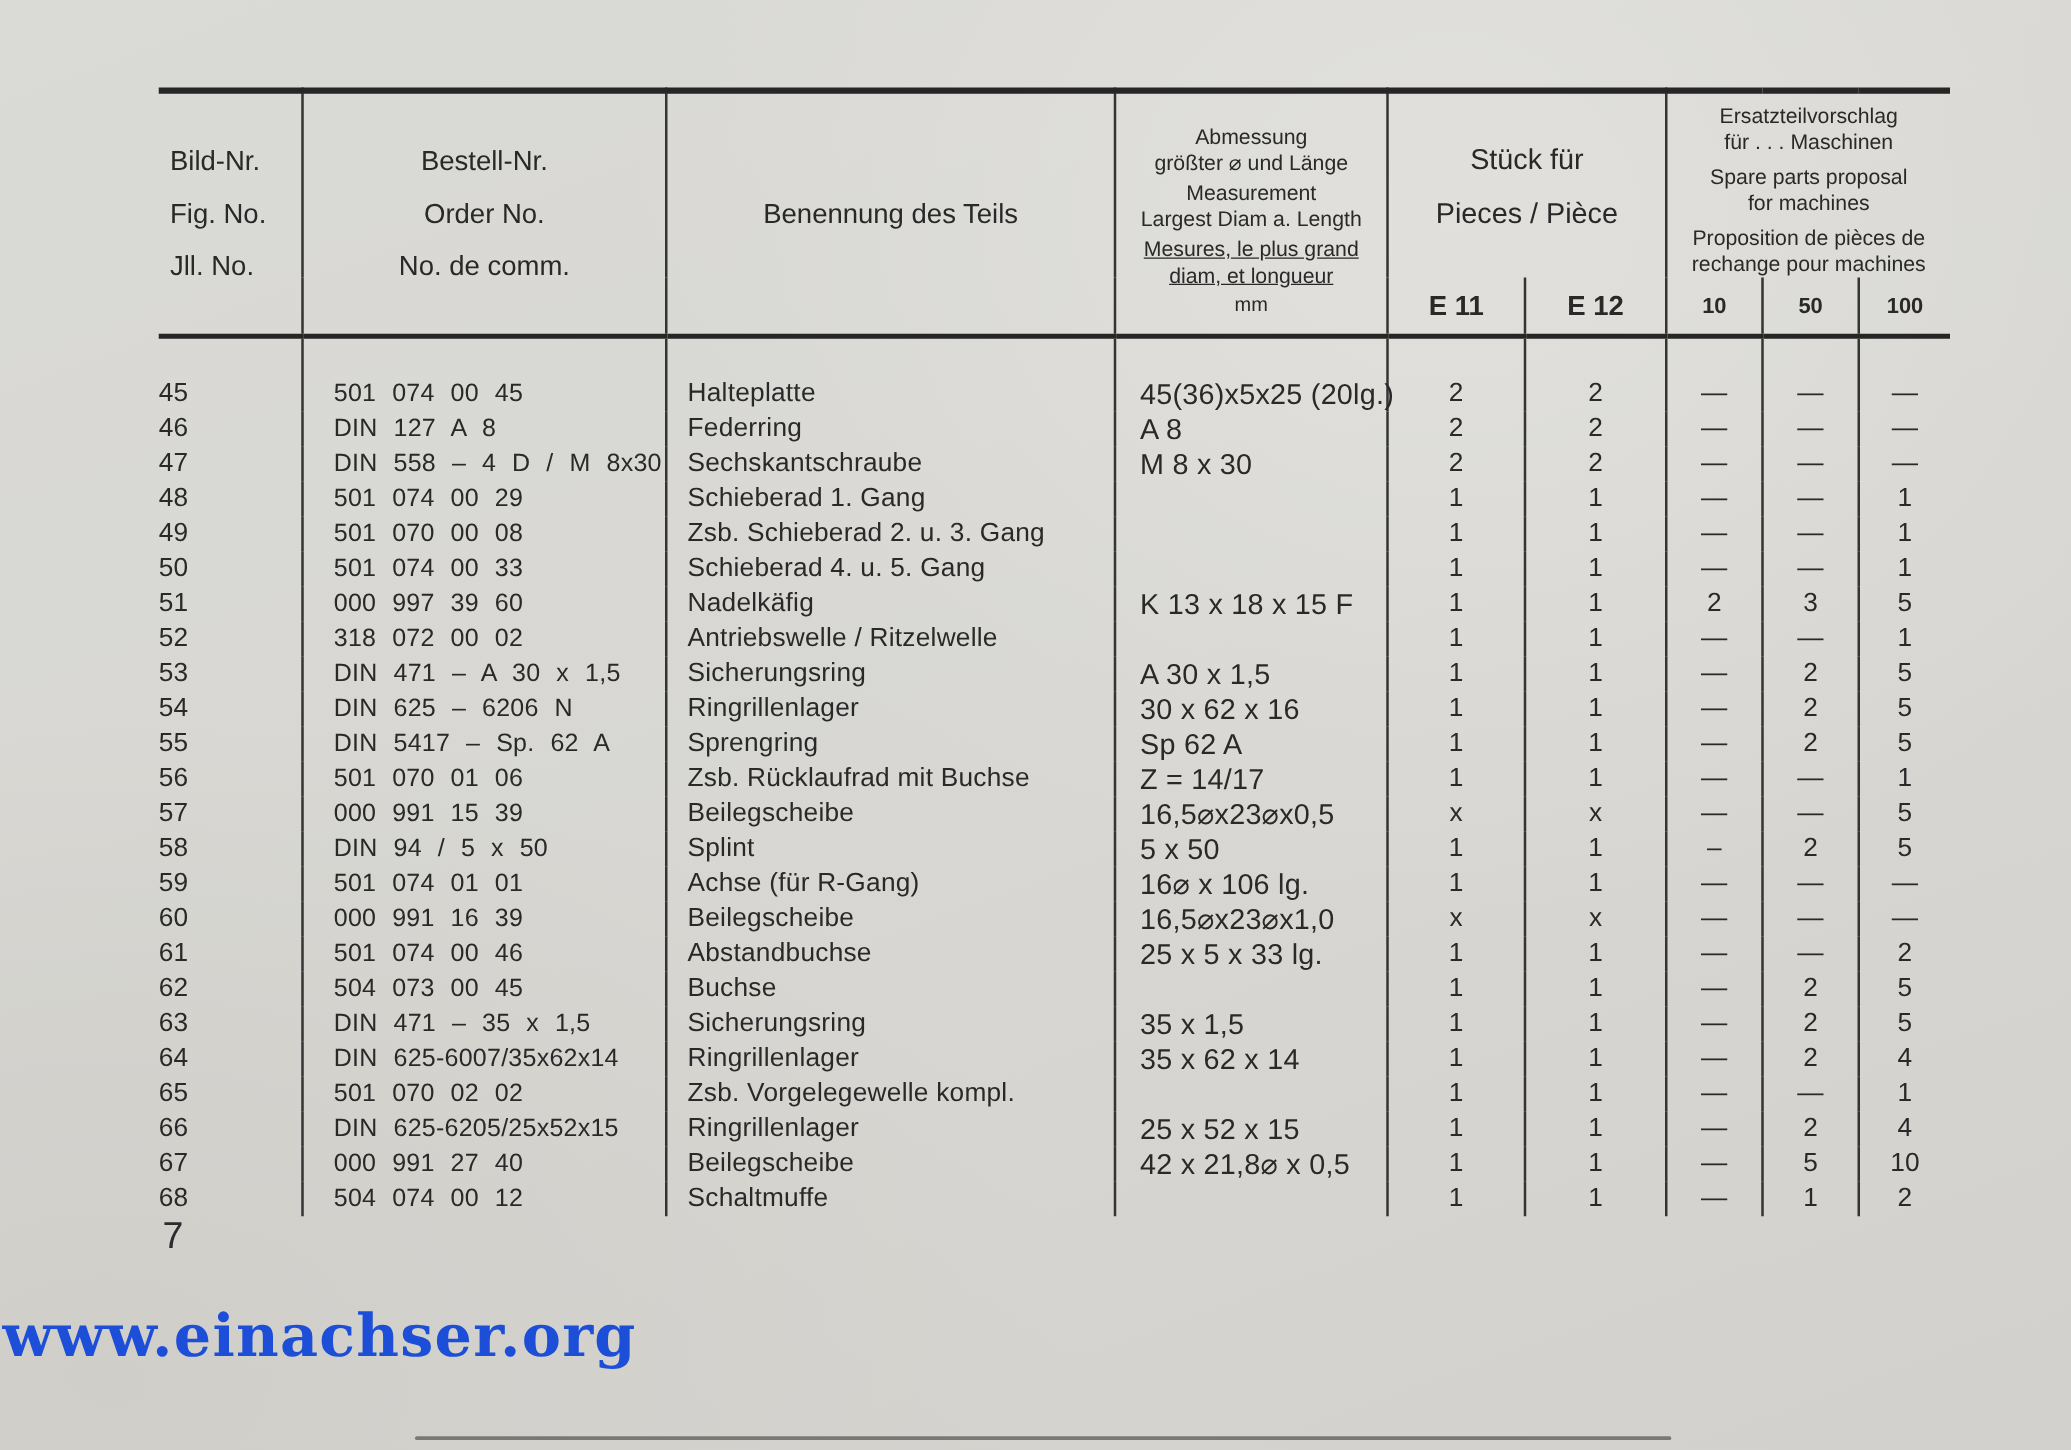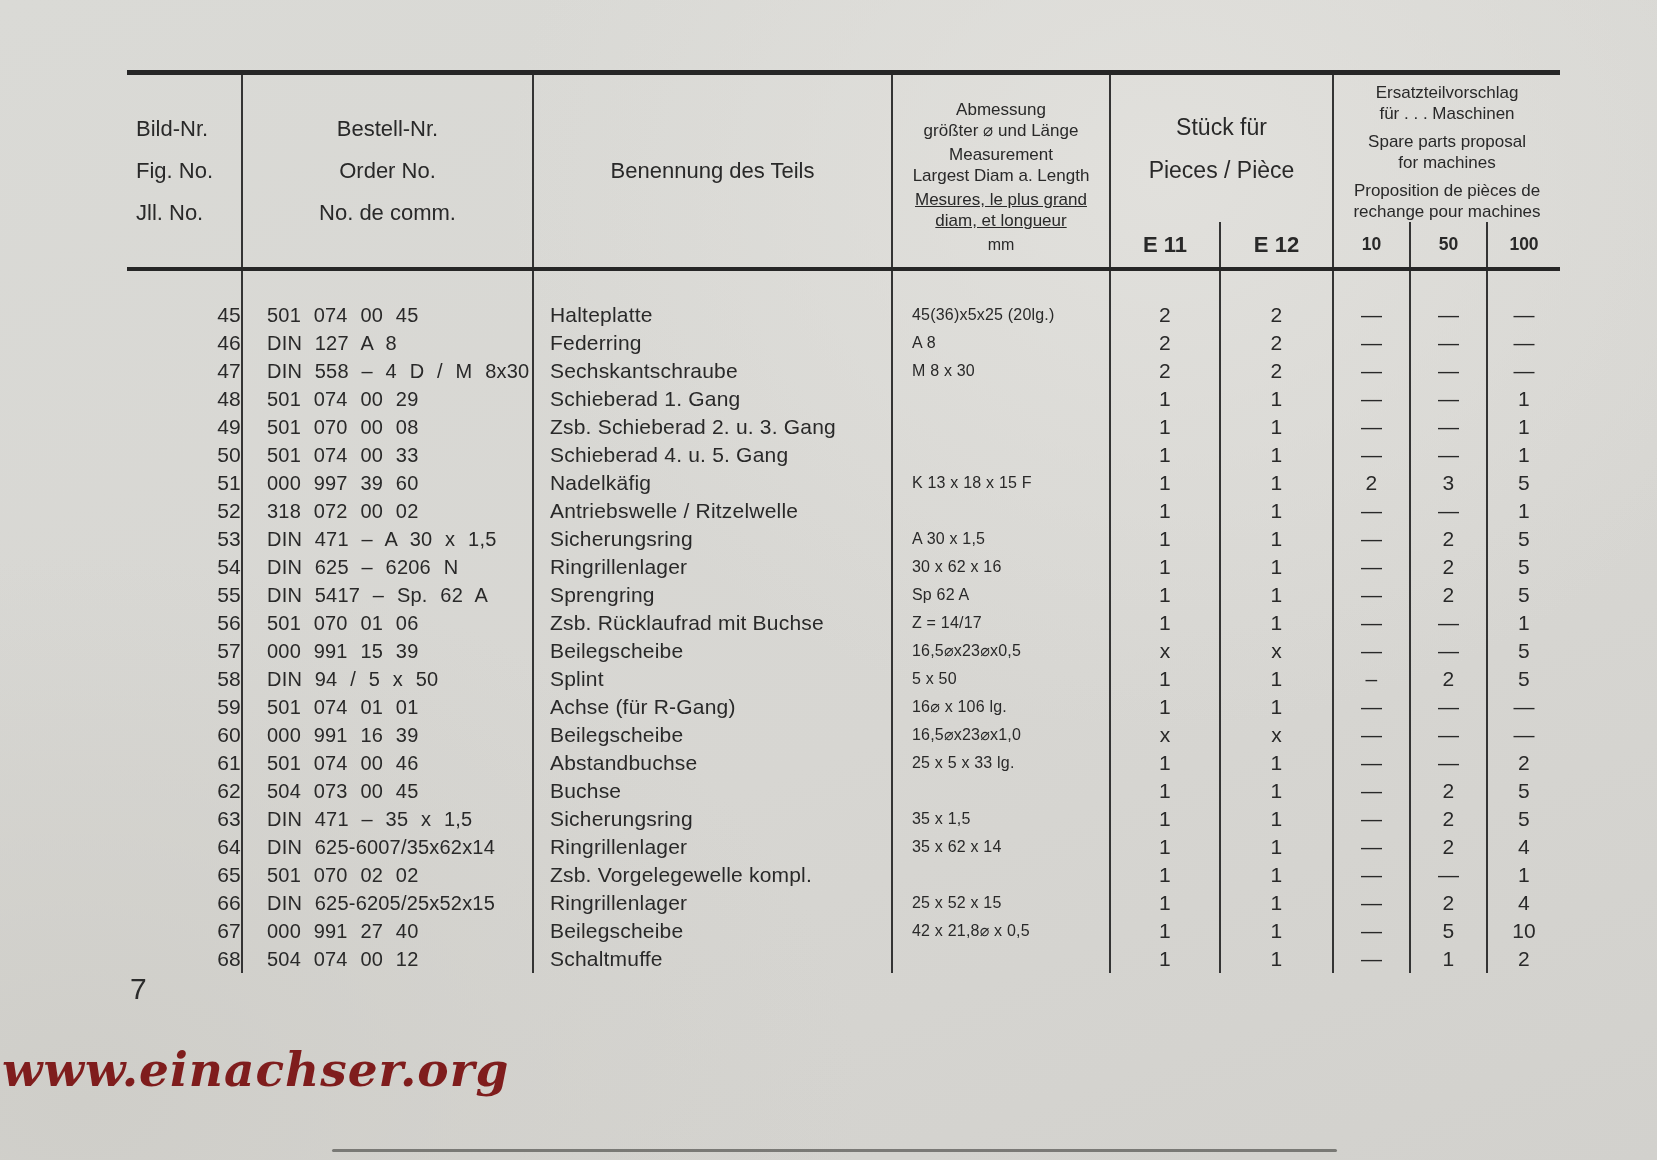--- a/index.html
+++ b/index.html
@@ -36,31 +36,31 @@
   .h-pieces{text-align:center;font-size:23px;vertical-align:middle;}
   .h-pieces .l1{margin-bottom:16px;}
   .h-spare{text-align:center;font-size:17px;vertical-align:top;padding-top:8px;}
   .h-spare .grp{white-space:pre-line;line-height:20.5px;margin-top:8px;}
   .h-spare .grp:first-child{margin-top:0;}
   .h-sub{text-align:center;font-weight:bold;font-size:22px;vertical-align:middle;}
   .h-sub.small{font-size:17.5px;}
   
   tbody td{height:28px;line-height:28px;font-size:21px;white-space:nowrap;letter-spacing:.2px;}
   tbody tr:first-child td{padding-top:30px;border-top:4px solid #262626;}
-  .c-fig {text-align:right;}
+  .c-fig {text-align:left;}
   .c-order{text-align:left;padding-left:24px;word-spacing:7px;font-size:20px;}
   .c-name{text-align:left;padding-left:16px;}
-  .c-meas{text-align:left;padding-left:19px;font-size:16px;}
+  .c-meas{text-align:left;padding-left:19px;font-size:23px;}
   .num{text-align:center;}
   
   .page-no{position:absolute;left:130px;top:972px;font-size:30px;color:#2c2c2c;}
   .watermark{
     position:absolute;left:2px;top:1042px;
-    font-family:"DejaVu Serif",serif;font-style:italic;font-weight:bold;
-    font-size:47px;letter-spacing:1px;color:#7f1d1d;
+    font-family:"DejaVu Serif",serif;font-weight:bold;
+    font-size:47px;letter-spacing:1px;color:#1d4ed8;
   }
   .bottom-edge{position:absolute;left:332px;top:1149px;width:1005px;height:3px;background:#63635f;border-radius:2px;opacity:.8;}
 </style>
 </head>
 <body>
 
 <div class="paper"></div>
 
 <table>
   <colgroup>

